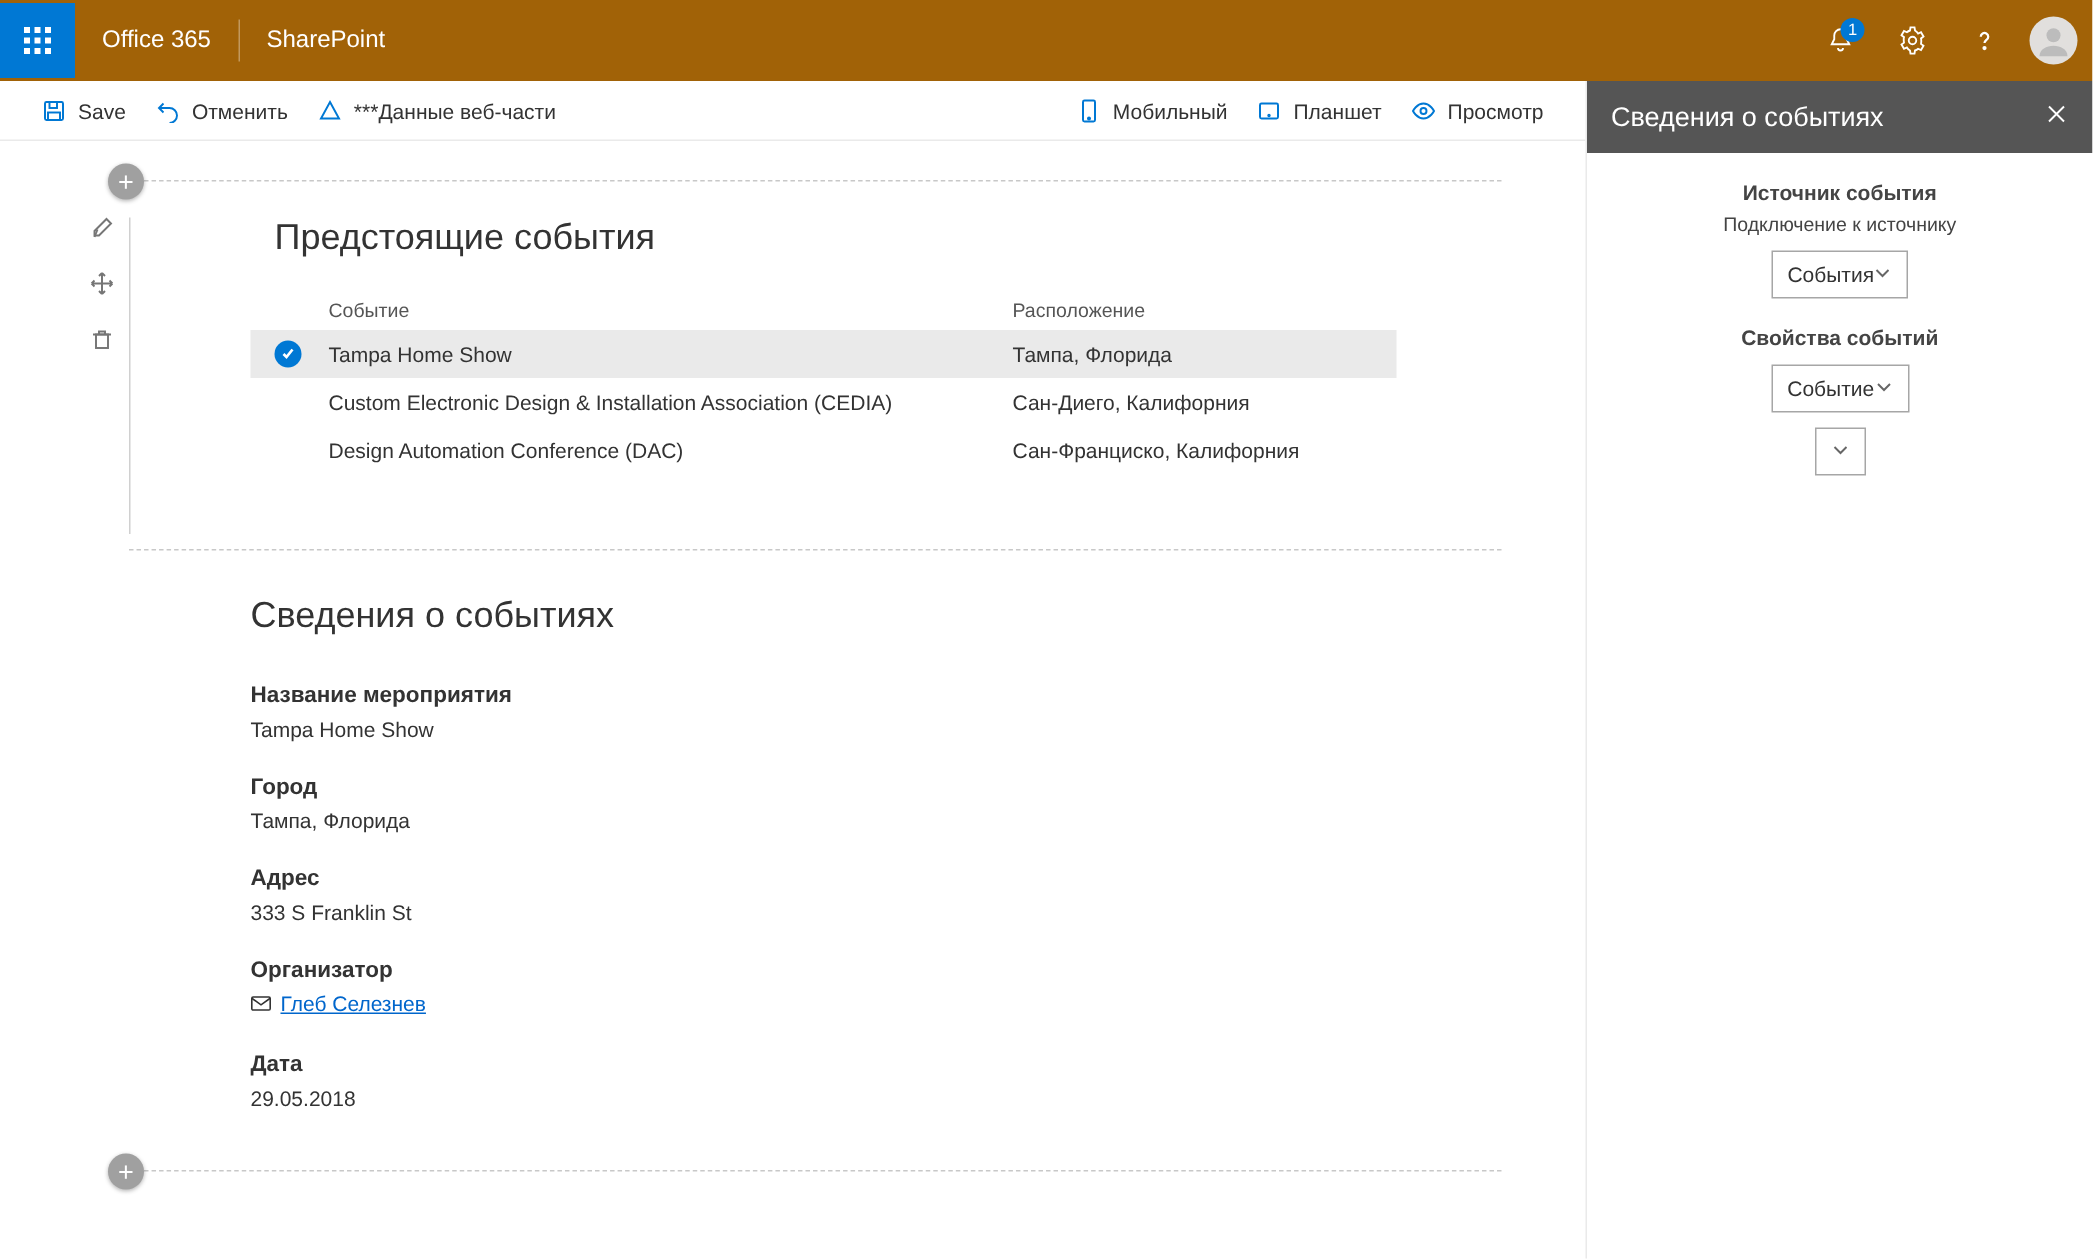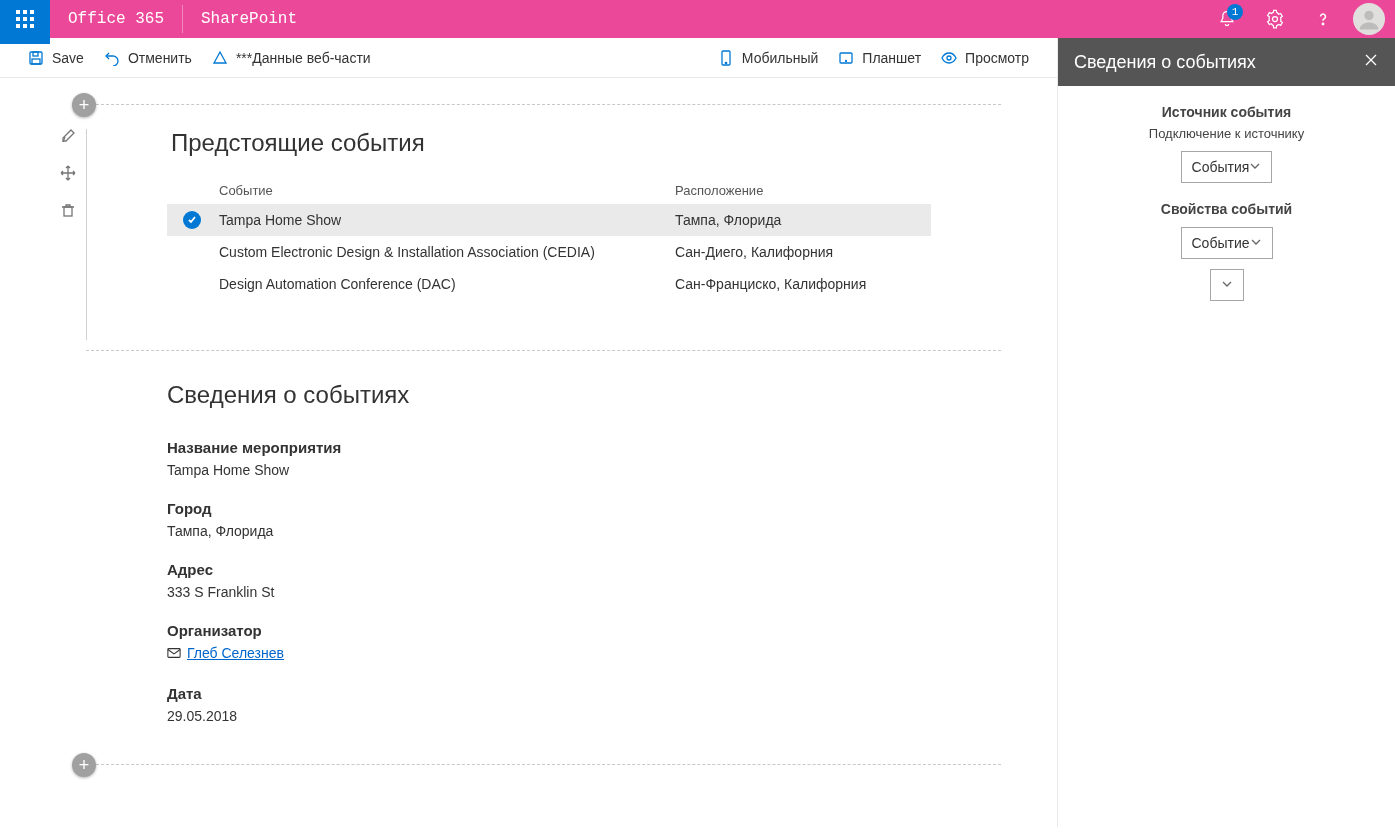--- a/index.html
+++ b/index.html
@@ -1,20 +1,20 @@
 <!DOCTYPE html>
 <html><head>
 <meta charset="utf-8">
 <style>
 * { box-sizing: border-box; }
 html, body { margin:0; padding:0; height:100%; font-family:"Segoe UI", Arial, sans-serif; font-size:14px; color:#333; background:#fff; }
 body { width:1395px; height:839px; overflow:hidden; }
 
 
-.suite-bar { height:38px; background:#ec4899; color:#fff; display:flex; align-items:center;font-family:Liberation Mono, monospace; }
+.suite-bar { height:54px; background:#a16207; color:#fff; display:flex; align-items:center; }
 .waffle { width:50px; height:50px; background:#0078d4; display:flex; align-items:center; justify-content:center; }
 .waffle-grid { width:18px; height:18px; display:grid; grid-template-columns:repeat(3,4px); grid-template-rows:repeat(3,4px); gap:3px; }
 .waffle-grid span { background:#fff; }
 .brand { padding:0 18px; font-size:16px; color:#fff; }
 .divider-v { width:1px; height:28px; background:rgba(255,255,255,0.35); }
 .app-name { padding:0 18px; font-size:16px; color:#fff; }
 .suite-spacer { flex:1; }
 .suite-icon { width:48px; height:50px; display:flex; align-items:center; justify-content:center; color:#fff; position:relative; }
 .suite-icon svg { width:20px; height:20px; }
 .badge { position:absolute; top:10px; right:8px; background:#0078d4; color:#fff; border-radius:8px; min-width:16px; height:16px; font-size:11px; display:flex; align-items:center; justify-content:center; padding:0 3px; }
@@ -41,21 +41,21 @@
 .dropdown .chev { margin-left:auto; color:#666; }
 
 
 .canvas-scroll { position:absolute; inset:0; padding:0 0 0 0; }
 .page-shell { margin:0 auto; width:1005px; padding-top:26px; }
 .dashed-line { border-top:1.5px dashed #c8c8c8; margin:0 30px 0 60px; position:relative; height:0; }
 .add-circle { position:absolute; left:-14px; top:-12px; width:24px; height:24px; border-radius:50%; background:#a0a0a0; color:#fff; display:flex; align-items:center; justify-content:center; font-size:18px; line-height:1; box-shadow:0 1px 3px rgba(0,0,0,0.3); cursor:pointer; }
 .edit-rail { position:absolute; left:60px; top:50px; display:flex; flex-direction:column; gap:18px; align-items:center; color:#767676; }
 .edit-rail svg { width:16px; height:16px; }
 .webpart { margin:0 30px 0 60px; padding:0 70px 40px 80px; border-left:1px solid #d0d0d0; }
-.wp-title { font-size:24px; font-weight:300; color:#333; margin:24px 4px 20px; }
+.wp-title { font-size:24px; font-weight:300; color:#333; margin:24px 16px 20px; }
 .tbl-head { display:flex; padding:6px 0; color:#555; font-size:13px; }
 .col-evt { flex:0 0 508px; padding-left:52px; }
 .col-loc { flex:1; }
 .row { display:flex; align-items:center; height:32px; font-size:14px; color:#333; }
 .row .sel { width:52px; display:flex; align-items:center; justify-content:flex-start; padding-left:16px; }
 .row.selected { background:#eaeaea; }
 .check { width:18px; height:18px; border-radius:50%; background:#0078d4; display:flex; align-items:center; justify-content:center; }
 .check svg { width:10px; height:10px; }
 .row .cell-evt { flex:0 0 456px; }
 .row .cell-loc { flex:1; }

